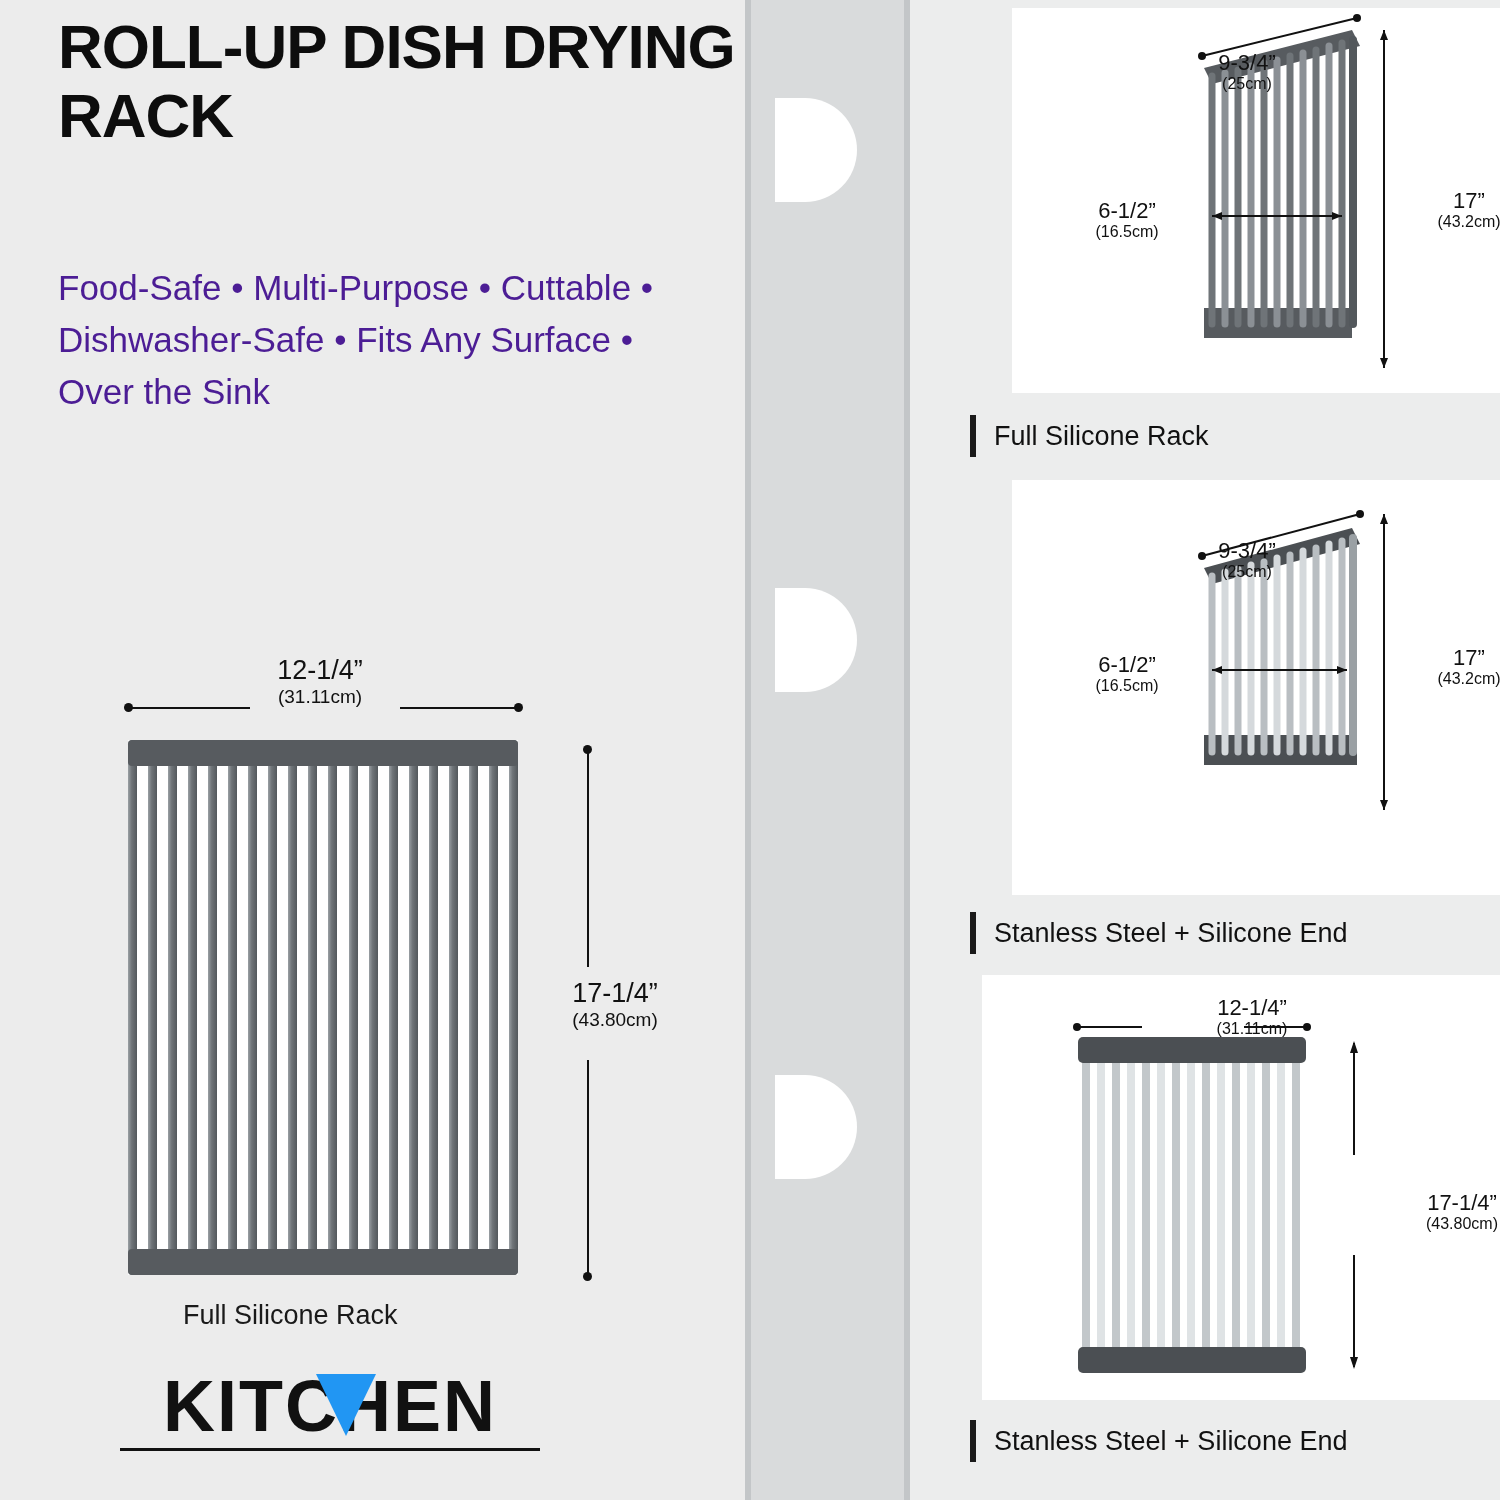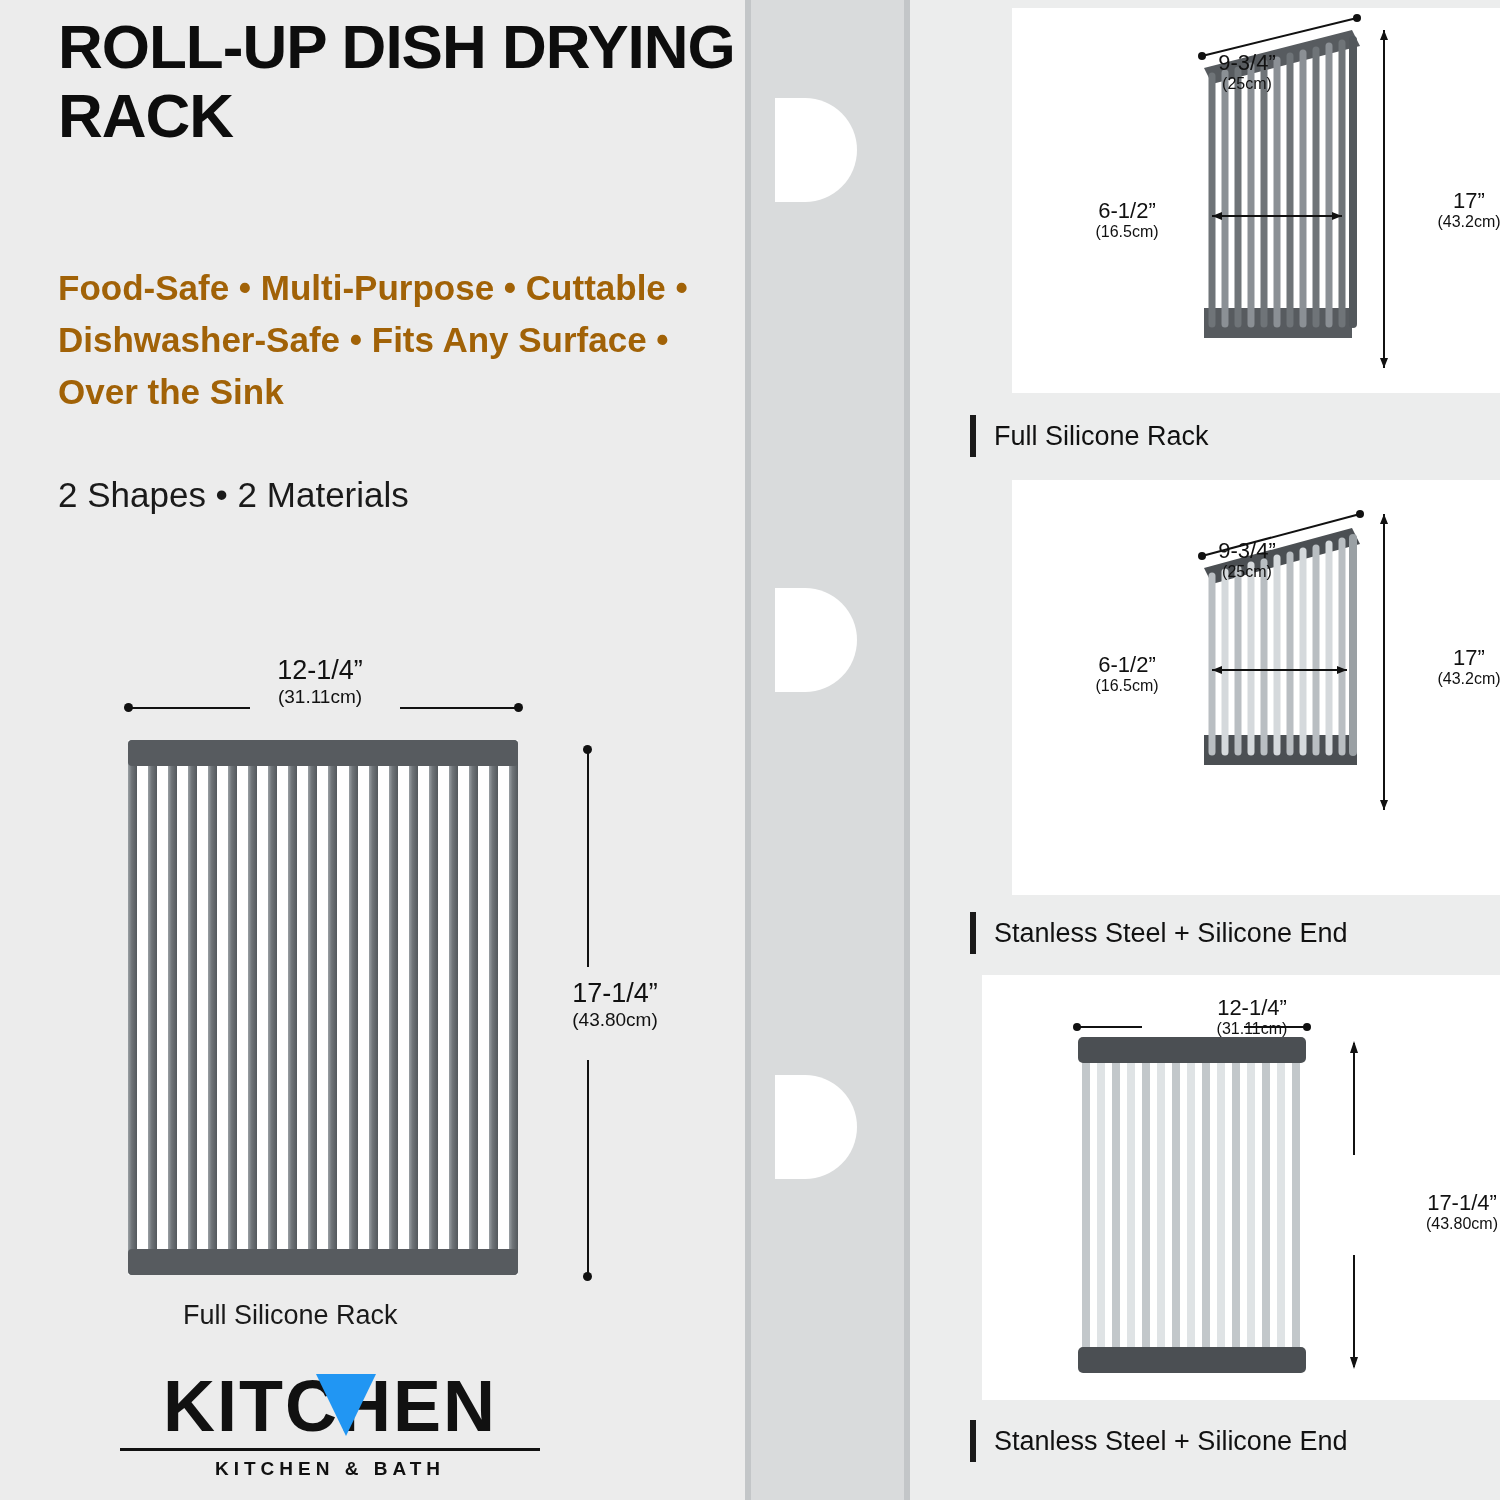--- a/index.html
+++ b/index.html
@@ -32,22 +32,22 @@
     letter-spacing: -1px;
     color: #0d0d0d;
     text-transform: uppercase;
   }
   .subhead {
     position: absolute;
     left: 58px; top: 262px;
     width: 650px;
     font-size: 35px;
     line-height: 1.48;
-    color: #a16207;
-    font-weight: 700;
+    color: #4c1d95;
+    font-weight: 400;
   }
   .shapes-line {
     position: absolute;
     left: 58px; top: 475px;
     font-size: 35px;
     color: #1a1a1a;
   }
   .bd-caption {
     position: absolute;
     left: 183px; top: 1300px;
@@ -180,21 +180,20 @@
 </style>
 </head>
 <body>
 
 <div class="page">
 
   <div class="left-panel">
 
     <div class="headline">ROLL-UP DISH DRYING RACK</div>
     <div class="subhead">Food-Safe • Multi-Purpose • Cuttable • Dishwasher-Safe • Fits Any Surface • Over the Sink</div>
-    <div class="shapes-line">2 Shapes • 2 Materials</div>
 
     <div class="dot" style="left:124px; top:703px;"></div>
     <div class="dot" style="left:514px; top:703px;"></div>
     <div class="dimline-h" style="left:130px; top:707px; width:120px;"></div>
     <div class="dimline-h" style="left:400px; top:707px; width:118px;"></div>
     <div class="dimtext" style="left:230px; top:655px; width:180px;">
       <span class="big">12-1/4”</span>
       <span class="small">(31.11cm)</span>
     </div>
 
@@ -233,21 +232,20 @@
       <div class="cap" style="top:0;"></div>
       <div class="cap" style="bottom:0;"></div>
     </div>
 
     <div class="bd-caption">Full Silicone Rack</div>
 
     <div class="logo-wrap">
       <div class="logo-main">KITCHEN</div>
       <div class="logo-v"></div>
       <div class="logo-rule"></div>
-      <div class="logo-sub">KITCHEN &amp; BATH</div>
     </div>
   </div>
 
   <div class="spine"></div>
   <div class="spine-edge-left"></div>
   <div class="spine-edge-right"></div>
   <div class="notch" style="top:98px;"></div>
   <div class="notch" style="top:588px;"></div>
   <div class="notch" style="top:1075px;"></div>
 

